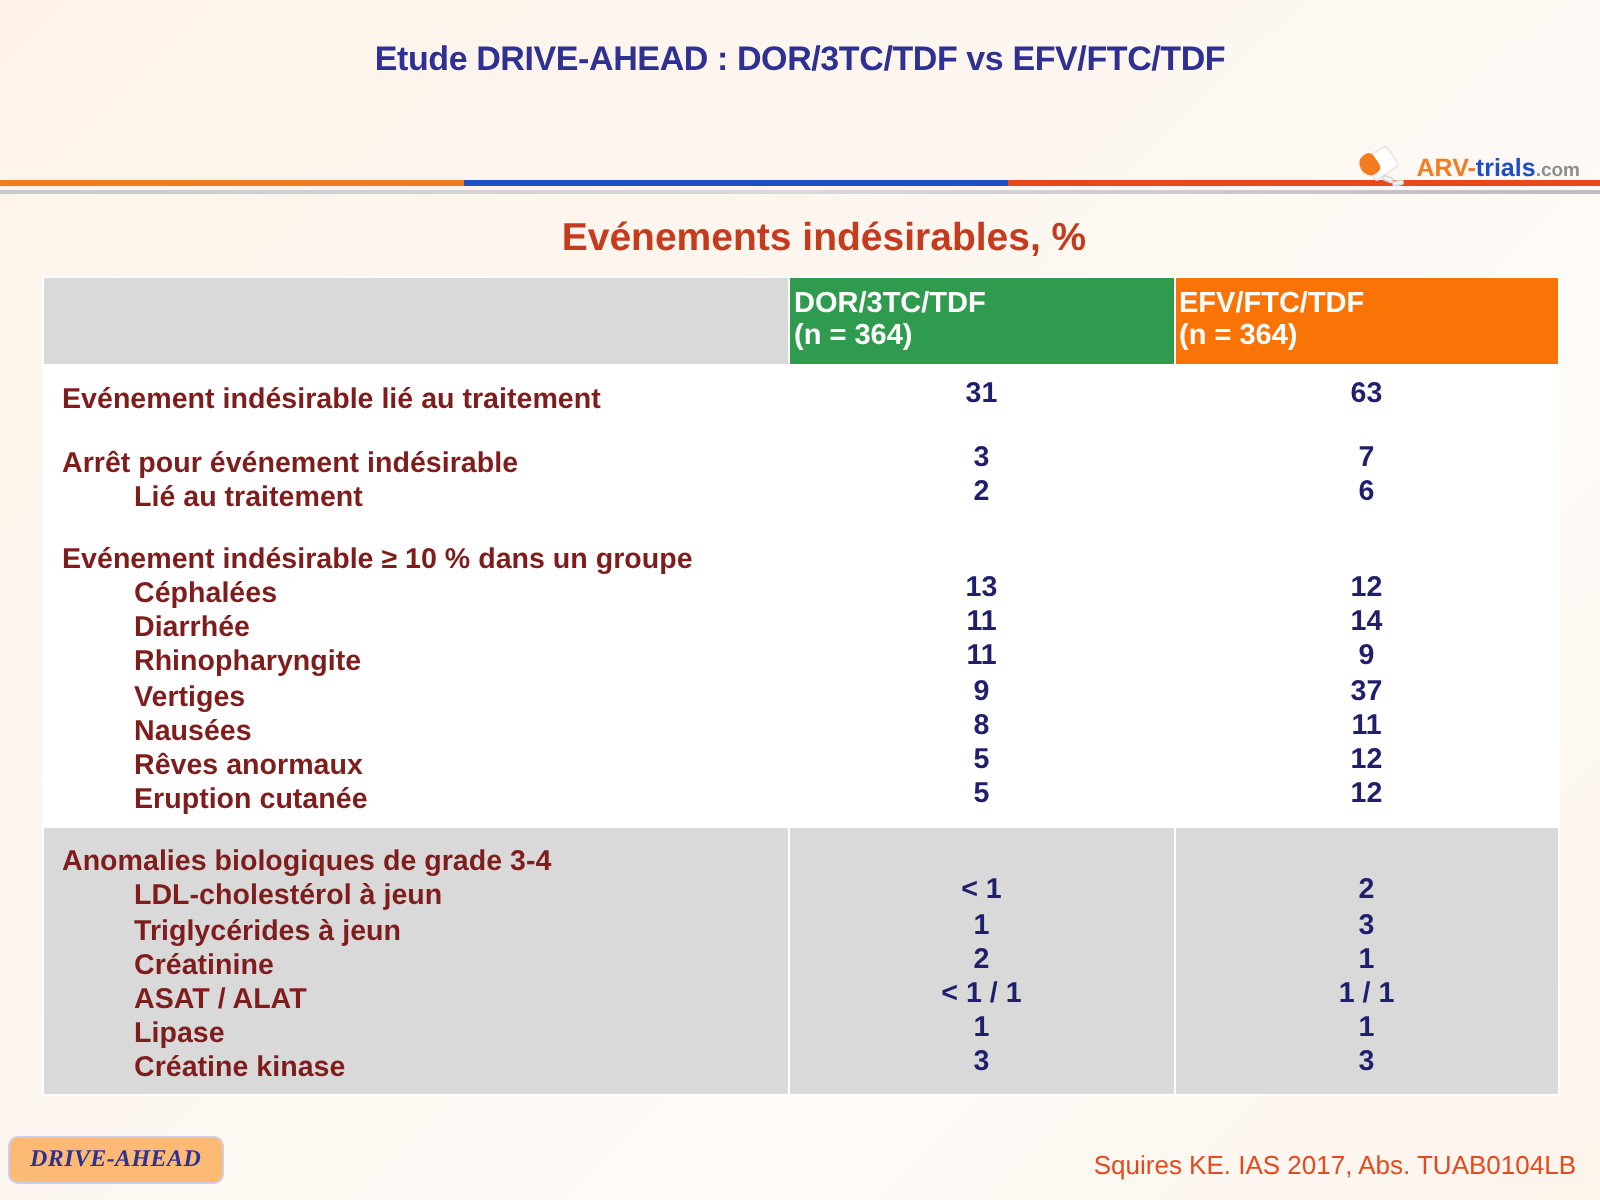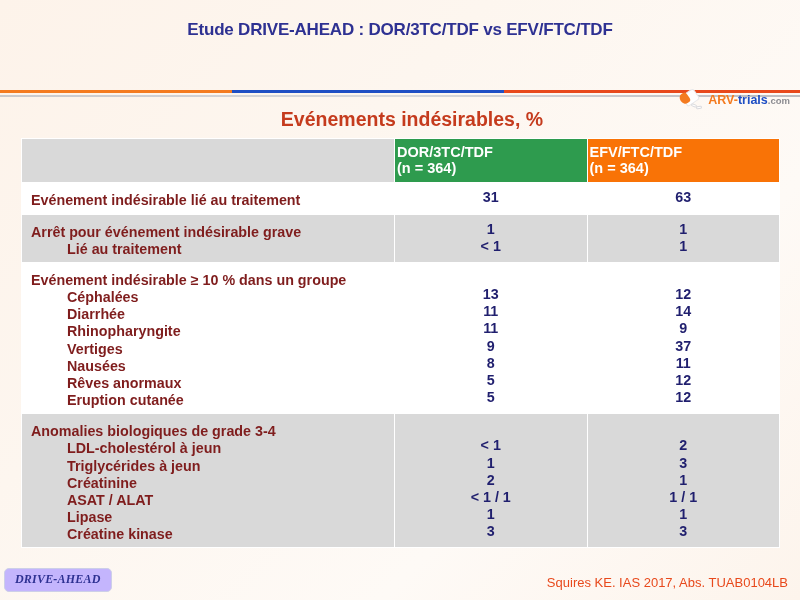--- a/index.html
+++ b/index.html
@@ -43,21 +43,21 @@
     left:0; top:95px;
     width:100%; height:2px;
     background:linear-gradient(to right,#c9c9cc,#d9d9dc,#bcbcc0);
   }
 
   
   .logo {
     position:absolute;
     right:10px; top:72px;
     height:24px;
-    display:flex; align-items:center; gap:3px;margin-top:16px;
+    display:flex; align-items:center; gap:3px;
   }
   .logo-mark { position:relative; width:26px; height:22px; }
   .bottle {
     position:absolute; left:4px; top:2px;
     width:15px; height:13px;
     background:#ffffff;
     border:1.4px solid #e8e8ea;
     border-radius:2px 3px 3px 2px;
     transform:rotate(-34deg);
   }
@@ -146,21 +146,21 @@
     line-height:1.2;
   }
   .sub-line { padding-left:36px; }
   .val-line { display:block; }
 
   
   .footer-badge {
     position:absolute;
     left:4px; bottom:8px;
     padding:3px 10px 4px;
-    background:#c4b5fd;
+    background:#fdba74;
     border:1px solid #cdcfe8;
     border-radius:5px;
     color:#2E3192;
     font-family:"Liberation Serif", serif;
     font-style:italic;
     font-weight:bold;
     font-size:12px;
     letter-spacing:0.2px;
   }
   .footer-ref {
@@ -220,32 +220,32 @@
           <td class="label-cell">
             <div class="val-line">Evénement indésirable lié au traitement</div>
           </td>
           <td class="val-cell">
             <div class="val-line">31</div>
           </td>
           <td class="val-cell">
             <div class="val-line">63</div>
           </td>
         </tr>
-        <tr class="band-grey">
+        <tr class="band-white">
           <td class="label-cell">
-            <div class="val-line">Arrêt pour événement indésirable grave</div>
+            <div class="val-line">Arrêt pour événement indésirable</div>
             <div class="val-line sub-line">Lié au traitement</div>
           </td>
           <td class="val-cell">
-            <div class="val-line">1</div>
-            <div class="val-line">&lt; 1</div>
-          </td>
-          <td class="val-cell">
-            <div class="val-line">1</div>
-            <div class="val-line">1</div>
+            <div class="val-line">3</div>
+            <div class="val-line">2</div>
+          </td>
+          <td class="val-cell">
+            <div class="val-line">7</div>
+            <div class="val-line">6</div>
           </td>
         </tr>
         <tr class="band-white">
           <td class="label-cell">
             <div class="val-line">Evénement indésirable ≥ 10 % dans un groupe</div>
             <div class="val-line sub-line">Céphalées</div>
             <div class="val-line sub-line">Diarrhée</div>
             <div class="val-line sub-line">Rhinopharyngite</div>
             <div class="val-line sub-line">Vertiges</div>
             <div class="val-line sub-line">Nausées</div>

